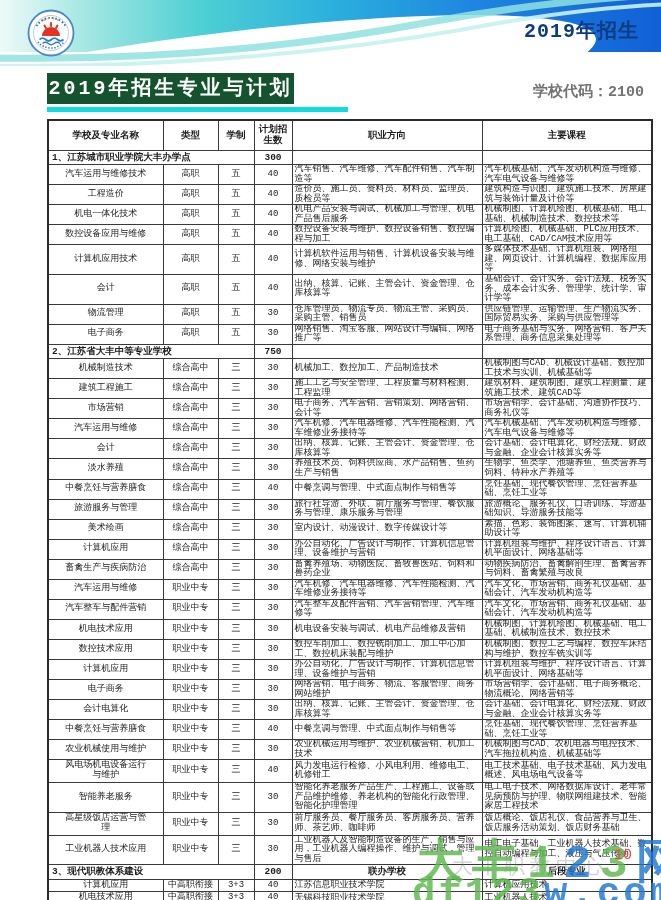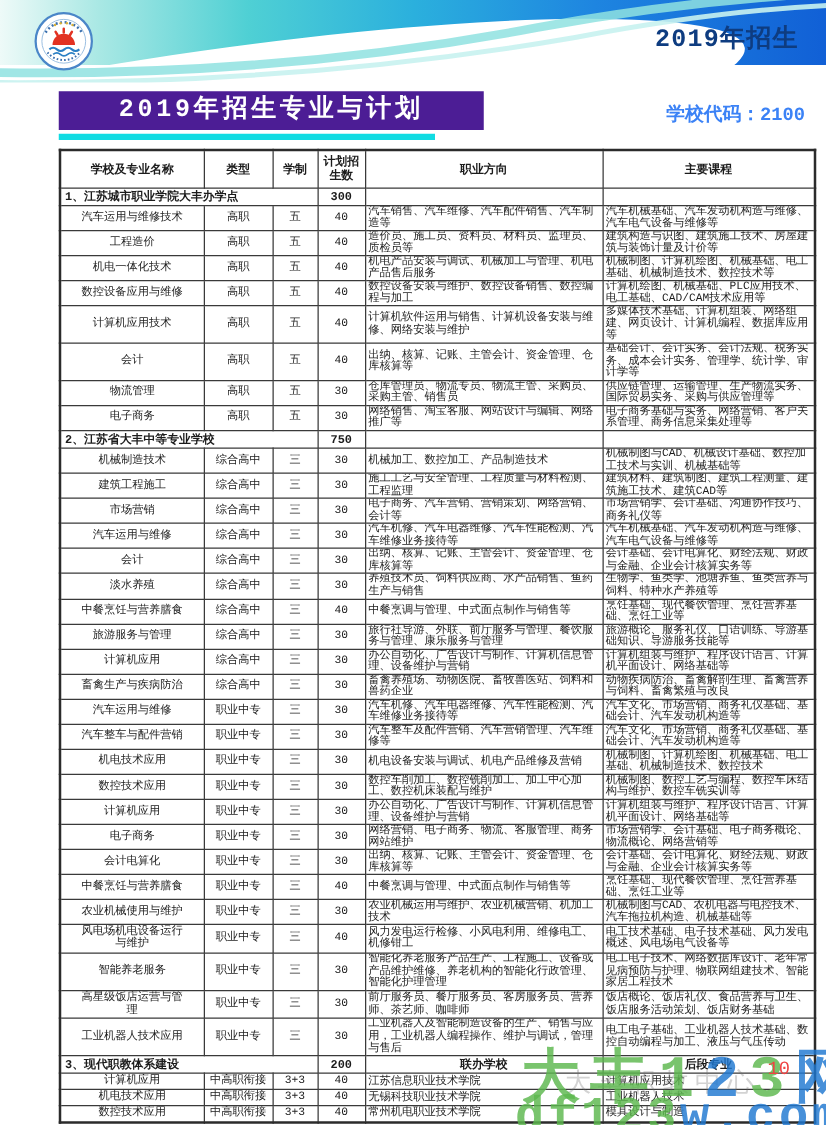--- a/index.html
+++ b/index.html
@@ -6,25 +6,25 @@
   .page{position:relative;width:661px;height:900px;background:#ffffff;margin:0 auto;
         font-family:Liberation Mono, monospace;overflow:hidden;}
 
   
   .band{position:absolute;top:0;left:0;width:661px;height:66px;z-index:1;}
   .brand{position:absolute;top:17px;right:22px;z-index:3;font-size:20px;font-weight:bold;
          color:#0e3c80;letter-spacing:1px;}
   .logo{position:absolute;top:9px;left:27px;width:48px;height:48px;z-index:4;}
 
   
-  .title-box{position:absolute;left:47px;top:73px;width:340px;height:31px;background:#4c1d95;
+  .title-box{position:absolute;left:47px;top:73px;width:247px;height:31px;background:#14532d;
              color:#ffffff;font-weight:bold;font-size:20px;letter-spacing:3px;text-align:center;
              line-height:31px;z-index:2;white-space:nowrap;overflow:hidden;}
   .title-underline{position:absolute;left:47px;top:107px;width:301px;height:5px;background:#10dce2;z-index:2;}
-  .school-code{position:absolute;right:17px;top:82px;color:#3b82f6;font-weight:bold;font-size:15px;z-index:2;}
+  .school-code{position:absolute;right:17px;top:82px;color:#737373;font-weight:bold;font-size:15px;z-index:2;}
 
   
   table.enroll{position:absolute;left:47px;top:119px;width:604px;border-collapse:collapse;
                table-layout:fixed;z-index:2;background:#fff;}
   table.enroll{border:2px solid #2b2b2b;}
   .enroll th,.enroll td{border:1px solid #3a3a3a;color:#1c1c1c;overflow:hidden;vertical-align:middle;}
   .enroll thead th{font-size:9.5px;font-weight:bold;text-align:center;padding:3px 1px;line-height:1.2;}
   td.c-name{font-size:9px;text-align:center;padding:1px 16px;line-height:1.1;}
   td.c-type,td.c-term,td.c-quota{font-size:9px;text-align:center;padding:1px 1px;line-height:1.1;}
   td.c-jobs,td.c-courses{font-size:9px;text-align:left;padding:0 2px;line-height:1.06;word-break:break-all;}
@@ -245,20 +245,28 @@
         </tr>
         <tr class="data-row">
           <td class="c-name">旅游服务与管理</td>
           <td class="c-type">综合高中</td>
           <td class="c-term">三</td>
           <td class="c-quota">30</td>
           <td class="c-jobs">旅行社导游、外联、前厅服务与管理、餐饮服务与管理、康乐服务与管理</td>
           <td class="c-courses">旅游概论、服务礼仪、口语训练、导游基础知识、导游服务技能等</td>
         </tr>
         <tr class="data-row">
+          <td class="c-name">美术绘画</td>
+          <td class="c-type">综合高中</td>
+          <td class="c-term">三</td>
+          <td class="c-quota">30</td>
+          <td class="c-jobs">室内设计、动漫设计、数字传媒设计等</td>
+          <td class="c-courses">素描、色彩、装饰图案、速写、计算机辅助设计等</td>
+        </tr>
+        <tr class="data-row">
           <td class="c-name">计算机应用</td>
           <td class="c-type">综合高中</td>
           <td class="c-term">三</td>
           <td class="c-quota">30</td>
           <td class="c-jobs">办公自动化、广告设计与制作、计算机信息管理、设备维护与营销</td>
           <td class="c-courses">计算机组装与维护、程序设计语言、计算机平面设计、网络基础等</td>
         </tr>
         <tr class="data-row">
           <td class="c-name">畜禽生产与疾病防治</td>
           <td class="c-type">综合高中</td>

